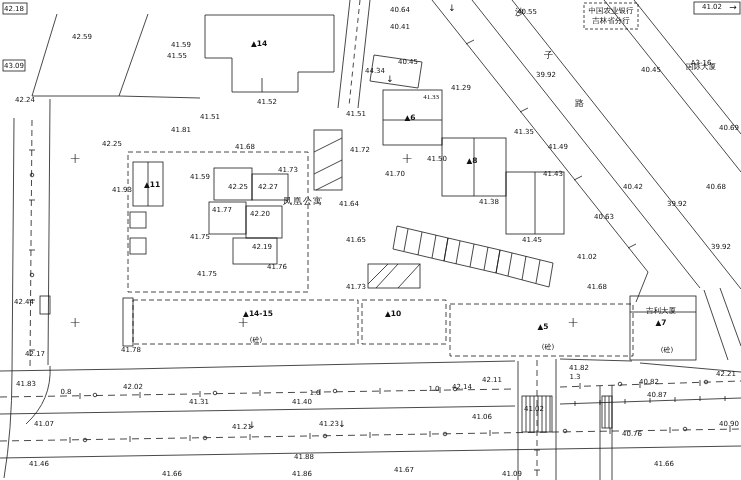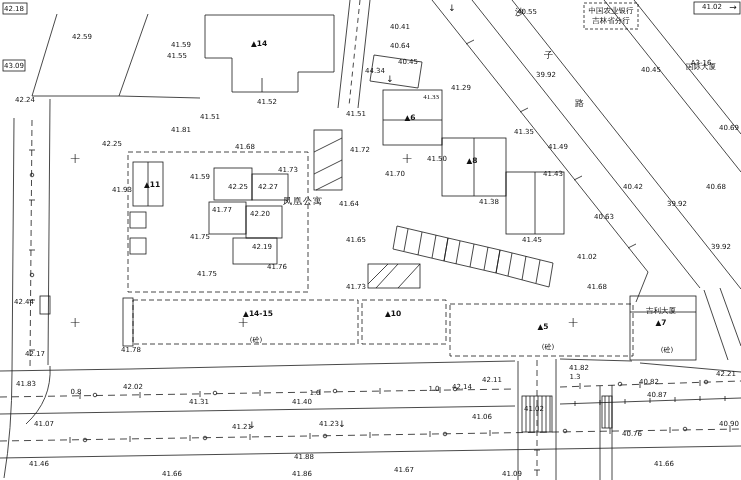--- a/index.html
+++ b/index.html
@@ -150,21 +150,21 @@
     </g>
   </svg>
 
   <div class="label-layer">
       <span class="map-label" style="left: 14px; top: 9px;">42.18</span>
       <span class="map-label" style="left: 82px; top: 37px;">42.59</span>
       <span class="map-label" style="left: 14px; top: 66px;">43.09</span>
       <span class="map-label" style="left: 181px; top: 45px;">41.59</span>
       <span class="map-label" style="left: 177px; top: 56px;">41.55</span>
       <span class="map-label bld" style="left: 259px; top: 44px;">▲14</span>
-      <span class="map-label" style="left: 400px; top: 10px; margin-top: 36px;">40.64</span>
+      <span class="map-label" style="left: 400px; top: 10px;">40.64</span>
       <span class="map-label" style="left: 400px; top: 27px;">40.41</span>
       <span class="map-label" style="left: 375px; top: 71px;">44.34</span>
       <span class="map-label" style="left: 408px; top: 62px;">40.45</span>
       <span class="map-label" style="left: 527px; top: 12px;">40.55</span>
       <span class="map-label" style="left: 546px; top: 75px;">39.92</span>
       <span class="map-label" style="left: 651px; top: 70px;">40.45</span>
       <span class="map-label" style="left: 712px; top: 7px;">41.02</span>
       <span class="map-label cn-s" style="left: 611px; top: 11px;">中国农业银行</span>
       <span class="map-label cn-s" style="left: 611px; top: 21px;">吉林省分行</span>
       <span class="map-label cn-s" style="left: 701px; top: 67px; font-family: Liberation Serif, serif;">国际大厦</span>
@@ -222,21 +222,21 @@
       <span class="map-label cn-s" style="left: 661px; top: 311px;">吉利大厦</span>
       <span class="map-label bld" style="left: 661px; top: 323px;">▲7</span>
       <span class="map-label" style="left: 256px; top: 340px;">(砼)</span>
       <span class="map-label" style="left: 548px; top: 347px;">(砼)</span>
       <span class="map-label" style="left: 667px; top: 350px;">(砼)</span>
       <span class="map-label" style="left: 35px; top: 354px;">42.17</span>
       <span class="map-label" style="left: 131px; top: 350px;">41.78</span>
       <span class="map-label" style="left: 579px; top: 368px;">41.82</span>
       <span class="map-label" style="left: 726px; top: 374px;">42.21</span>
       <span class="map-label" style="left: 26px; top: 384px;">41.83</span>
-      <span class="map-label" style="left: 76px; top: 392px;">0.8</span>
+      <span class="map-label" style="left: 66px; top: 392px;">0.8</span>
       <span class="map-label" style="left: 133px; top: 387px;">42.02</span>
       <span class="map-label" style="left: 315px; top: 393px;">1.0</span>
       <span class="map-label" style="left: 434px; top: 389px;">1.0</span>
       <span class="map-label" style="left: 462px; top: 387px;">42.14</span>
       <span class="map-label" style="left: 492px; top: 380px;">42.11</span>
       <span class="map-label" style="left: 575px; top: 377px;">1.3</span>
       <span class="map-label" style="left: 649px; top: 382px;">40.82</span>
       <span class="map-label" style="left: 657px; top: 395px;">40.87</span>
       <span class="map-label" style="left: 199px; top: 402px;">41.31</span>
       <span class="map-label" style="left: 302px; top: 402px;">41.40</span>

